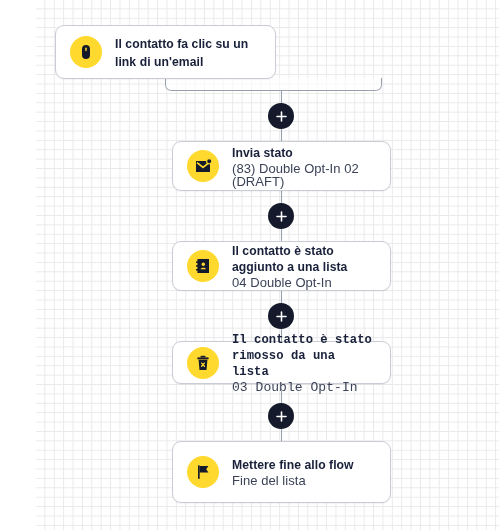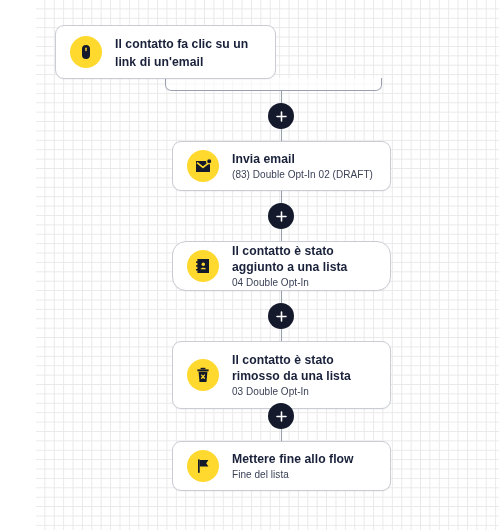--- a/index.html
+++ b/index.html
@@ -77,21 +77,21 @@
     letter-spacing: .05px;
   }
 
   .node-title.plain {
     font-weight: 400;
     font-size: 12.6px;
     color: #1b2340;
   }
 
   .node-sub {
-    font-size: 10px;
+    font-size: 13px;
     line-height: 13px;
     color: #3b4257;
     margin-top: 1px;
     letter-spacing: .05px;
   }
 
   
   .plus-node {
     position: absolute;
     width: 26px;
@@ -147,32 +147,32 @@
 
   <div class="node-card" style="left:136px; top:141px; width:219px; height:50px;">
     <span class="node-icon">
       <svg width="19" height="19" viewBox="0 0 19 19" aria-hidden="true">
         <rect x="2" y="4" width="14" height="11" fill="#141a2b"></rect>
         <path d="M3 5.6 L9 10.4 L15 5.6" stroke="#ffd92e" stroke-width="1.7" fill="none" stroke-linejoin="round"></path>
         <circle cx="15.2" cy="4.2" r="2.6" fill="#141a2b" stroke="#ffd92e" stroke-width="1.1"></circle>
       </svg>
     </span>
     <span class="node-text">
-      <span class="node-title" style="display:block">Invia email</span>
+      <span class="node-title" style="display:block">Invia stato</span>
       <span class="node-sub" style="display:block">(83) Double Opt-In 02 (DRAFT)</span>
     </span>
   </div>
 
   <div class="plus-node" style="left:232px; top:203px;">
     <svg width="11" height="11" viewBox="0 0 11 11" aria-hidden="true">
       <path d="M5.5 1 V10 M1 5.5 H10" stroke="#ffffff" stroke-width="1.6" stroke-linecap="round"></path>
     </svg>
   </div>
 
-  <div class="node-card" style="left:136px; top:241px; width:219px; height:50px;border-radius:14px;">
+  <div class="node-card" style="left:136px; top:241px; width:219px; height:50px;">
     <span class="node-icon">
       <svg width="18" height="18" viewBox="0 0 18 18" aria-hidden="true">
         <rect x="3.4" y="2" width="11.6" height="14" fill="#141a2b"></rect>
         <rect x="2" y="4.4" width="2.4" height="1.5" fill="#141a2b"></rect>
         <rect x="2" y="8.2" width="2.4" height="1.5" fill="#141a2b"></rect>
         <rect x="2" y="12" width="2.4" height="1.5" fill="#141a2b"></rect>
         <circle cx="9.3" cy="7.2" r="1.7" fill="#ffd92e"></circle>
         <path d="M6.6 12.2 C6.9 10.2 11.7 10.2 12 12.2 Z" fill="#ffd92e"></path>
       </svg>
     </span>
@@ -181,42 +181,42 @@
       <span class="node-sub" style="display:block">04 Double Opt-In</span>
     </span>
   </div>
 
   <div class="plus-node" style="left:232px; top:303px;">
     <svg width="11" height="11" viewBox="0 0 11 11" aria-hidden="true">
       <path d="M5.5 1 V10 M1 5.5 H10" stroke="#ffffff" stroke-width="1.6" stroke-linecap="round"></path>
     </svg>
   </div>
 
-  <div class="node-card" style="left:136px; top:341px; width:219px; height:68px;">
+  <div class="node-card" style="left:136px; top:341px; width:219px; height:43px;font-family:Liberation Mono, monospace;">
     <span class="node-icon">
       <svg width="18" height="18" viewBox="0 0 18 18" aria-hidden="true">
         <rect x="6.6" y="1.8" width="4.8" height="1.6" fill="#141a2b"></rect>
         <rect x="3.4" y="3.4" width="11.2" height="1.9" fill="#141a2b"></rect>
         <path d="M4.6 5.7 H13.4 L12.5 16 H5.5 Z" fill="#141a2b"></path>
         <path d="M7.6 9.1 L10.4 12.3 M10.4 9.1 L7.6 12.3" stroke="#ffd92e" stroke-width="1.3" stroke-linecap="round"></path>
       </svg>
     </span>
     <span class="node-text">
       <span class="node-title" style="display:block">Il contatto è stato rimosso da una lista</span>
       <span class="node-sub" style="display:block">03 Double Opt-In</span>
     </span>
   </div>
 
   <div class="plus-node" style="left:232px; top:403px;">
     <svg width="11" height="11" viewBox="0 0 11 11" aria-hidden="true">
       <path d="M5.5 1 V10 M1 5.5 H10" stroke="#ffffff" stroke-width="1.6" stroke-linecap="round"></path>
     </svg>
   </div>
 
-  <div class="node-card" style="left:136px; top:441px; width:219px; height:50px;">
+  <div class="node-card" style="left:136px; top:441px; width:219px; height:62px;">
     <span class="node-icon">
       <svg width="18" height="18" viewBox="0 0 18 18" aria-hidden="true">
         <rect x="4" y="2.4" width="1.7" height="13.4" fill="#141a2b"></rect>
         <path d="M5.7 3 H14.4 L12.2 6.2 L14.4 9.4 H5.7 Z" fill="#141a2b"></path>
       </svg>
     </span>
     <span class="node-text">
       <span class="node-title" style="display:block">Mettere fine allo flow</span>
       <span class="node-sub" style="display:block">Fine del lista</span>
     </span>

